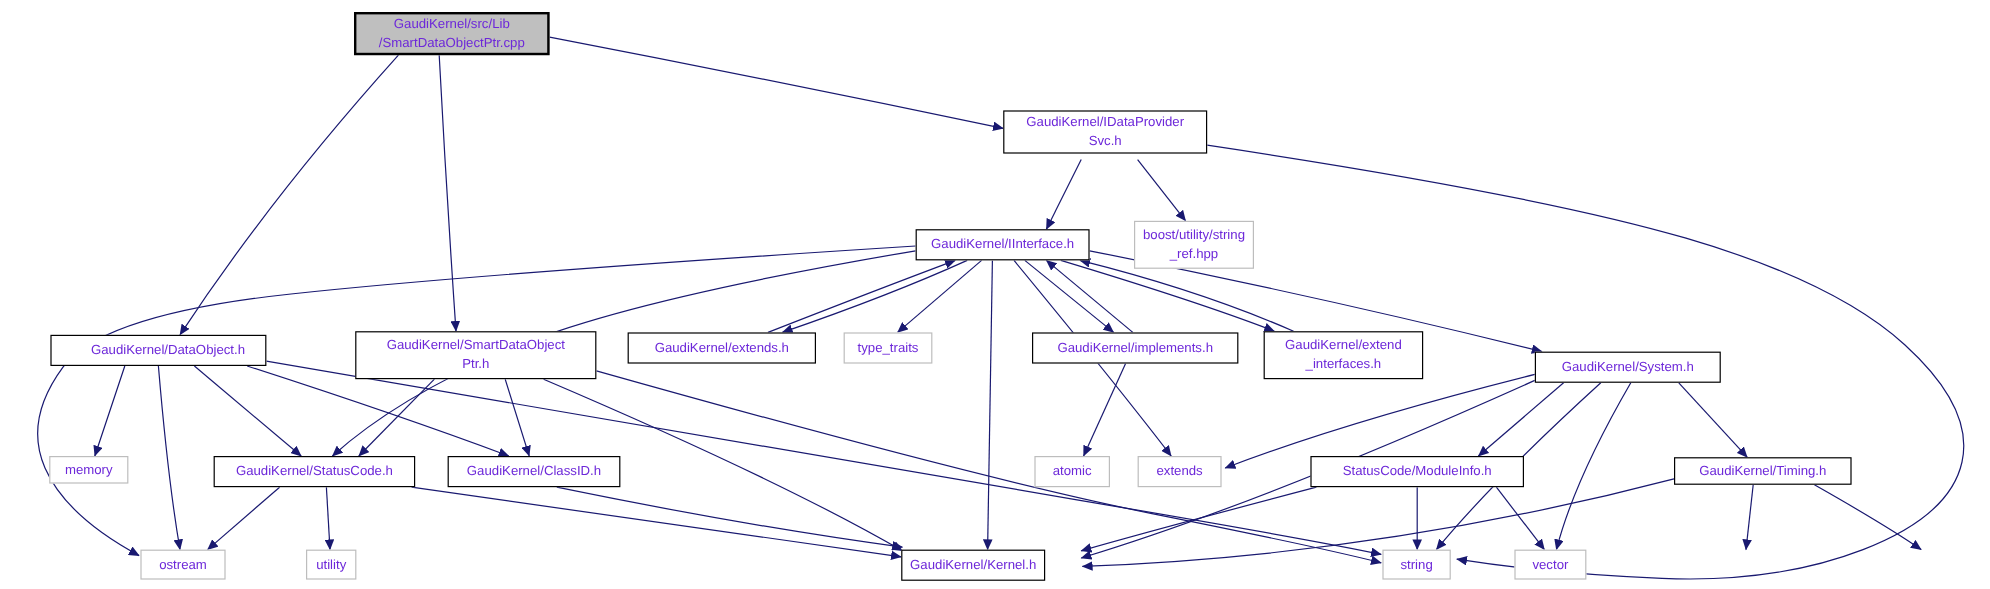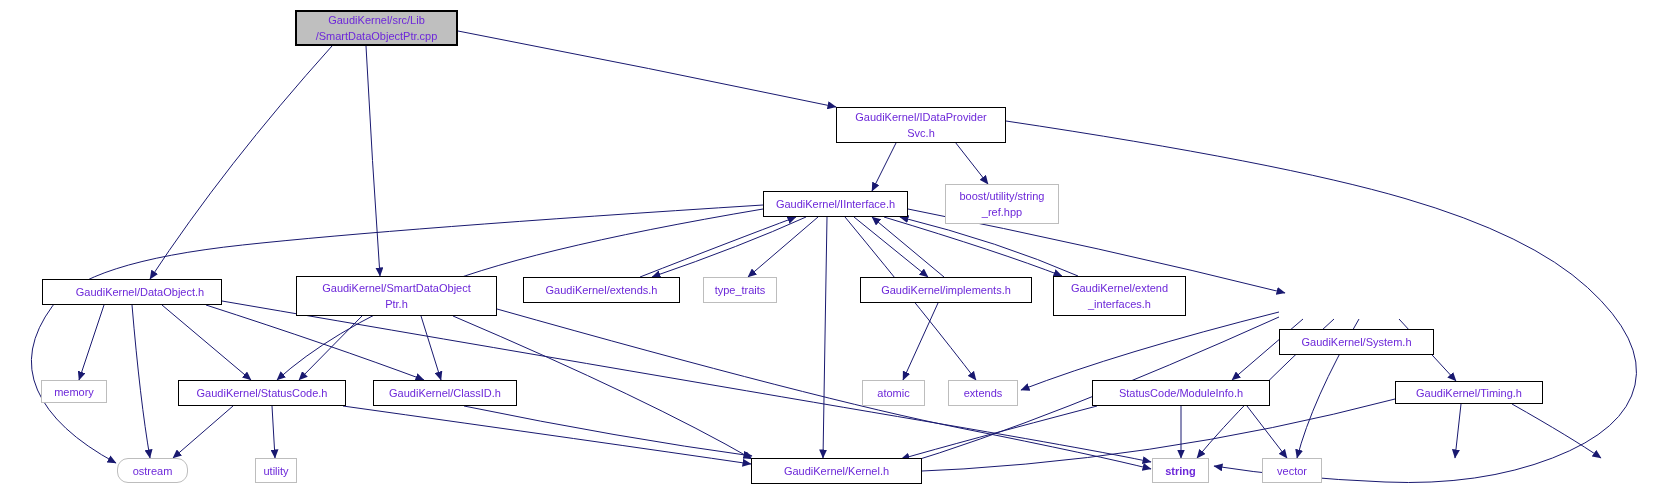--- a/index.html
+++ b/index.html
@@ -66,40 +66,40 @@
         <path d="M1181,406 L1181,458" fill="none" stroke="#191970" stroke-width="1" marker-end="url(#arrow)"></path>
         <path d="M1247,406 L1287,458" fill="none" stroke="#191970" stroke-width="1" marker-end="url(#arrow)"></path>
         <path d="M1395,399 Q1150,463 902,472" fill="none" stroke="#191970" stroke-width="1" marker-end="url(#arrow)"></path>
         <path d="M1461,404 L1455,458" fill="none" stroke="#191970" stroke-width="1" marker-end="url(#arrow)"></path>
         <path d="M1512,404 Q1572,438 1601,458" fill="none" stroke="#191970" stroke-width="1" marker-end="url(#arrow)"></path>
       </g>
   </svg>
 
   <div class="node root" style="left: 295px; top: 10px; width: 163px; height: 36px;">GaudiKernel/src/Lib
 /SmartDataObjectPtr.cpp</div>
-  <div class="node internal" style="left: 836px; top: 107px; width: 170px; height: 36px;">GaudiKernel/IDataProvider
+  <div class="node internal" style="left: 836px; top: 92px; width: 170px; height: 36px;">GaudiKernel/IDataProvider
 Svc.h</div>
   <div class="node internal" style="left: 763px; top: 191px; width: 145px; height: 26px;">GaudiKernel/IInterface.h</div>
-  <div class="node external" style="left: 945px; top: 184px; width: 114px; height: 40px;">boost/utility/string
+  <div class="node external" style="left: 945px; top: 184px; width: 100px; height: 40px;">boost/utility/string
 _ref.hpp</div>
   <div class="node internal" style="left: 42px; top: 279px; width: 180px; height: 26px; padding-left: 18px;">GaudiKernel/DataObject.h</div>
   <div class="node internal" style="left: 296px; top: 276px; width: 201px; height: 40px;">GaudiKernel/SmartDataObject
 Ptr.h</div>
   <div class="node internal" style="left: 523px; top: 277px; width: 157px; height: 26px;">GaudiKernel/extends.h</div>
   <div class="node external" style="left: 703px; top: 277px; width: 74px; height: 26px;">type_traits</div>
   <div class="node internal" style="left: 860px; top: 277px; width: 172px; height: 26px;">GaudiKernel/implements.h</div>
   <div class="node internal" style="left: 1053px; top: 276px; width: 133px; height: 40px;">GaudiKernel/extend
 _interfaces.h</div>
-  <div class="node internal" style="left: 1279px; top: 293px; width: 155px; height: 26px; margin-top: 36px;">GaudiKernel/System.h</div>
+  <div class="node internal" style="left: 1279px; top: 293px; width: 155px; height: 26px;">GaudiKernel/System.h</div>
   <div class="node external" style="left: 41px; top: 380px; width: 66px; height: 23px;">memory</div>
   <div class="node internal" style="left: 178px; top: 380px; width: 168px; height: 26px;">GaudiKernel/StatusCode.h</div>
   <div class="node internal" style="left: 373px; top: 380px; width: 144px; height: 26px;">GaudiKernel/ClassID.h</div>
   <div class="node external" style="left: 862px; top: 380px; width: 63px; height: 26px;">atomic</div>
   <div class="node external" style="left: 948px; top: 380px; width: 70px; height: 26px;">extends</div>
   <div class="node internal" style="left: 1092px; top: 380px; width: 178px; height: 26px;">StatusCode/ModuleInfo.h</div>
   <div class="node internal" style="left: 1395px; top: 381px; width: 148px; height: 23px;">GaudiKernel/Timing.h</div>
-  <div class="node external" style="left: 117px; top: 458px; width: 71px; height: 25px; border-radius: 11px;">ostream</div>
+  <div class="node external" style="left: 117px; top: 458px; width: 71px; height: 25px;">ostream</div>
   <div class="node external" style="left: 255px; top: 458px; width: 42px; height: 25px;">utility</div>
-  <div class="node internal" style="left: 751px; top: 458px; width: 171px; height: 26px;">GaudiKernel/Kernel.h</div>
-  <div class="node external" style="left: 1152px; top: 458px; width: 57px; height: 25px; font-weight: bold;">string</div>
+  <div class="node internal" style="left: 751px; top: 458px; width: 120px; height: 26px;">GaudiKernel/Kernel.h</div>
+  <div class="node external" style="left: 1152px; top: 458px; width: 57px; height: 25px;">string</div>
   <div class="node external" style="left: 1262px; top: 458px; width: 60px; height: 25px;">vector</div>
   <div class="node external" style="left: 1664px; top: 458px; width: 76px; height: 25px;">sys/time.h</div>
 </div>
 
 </body></html>

